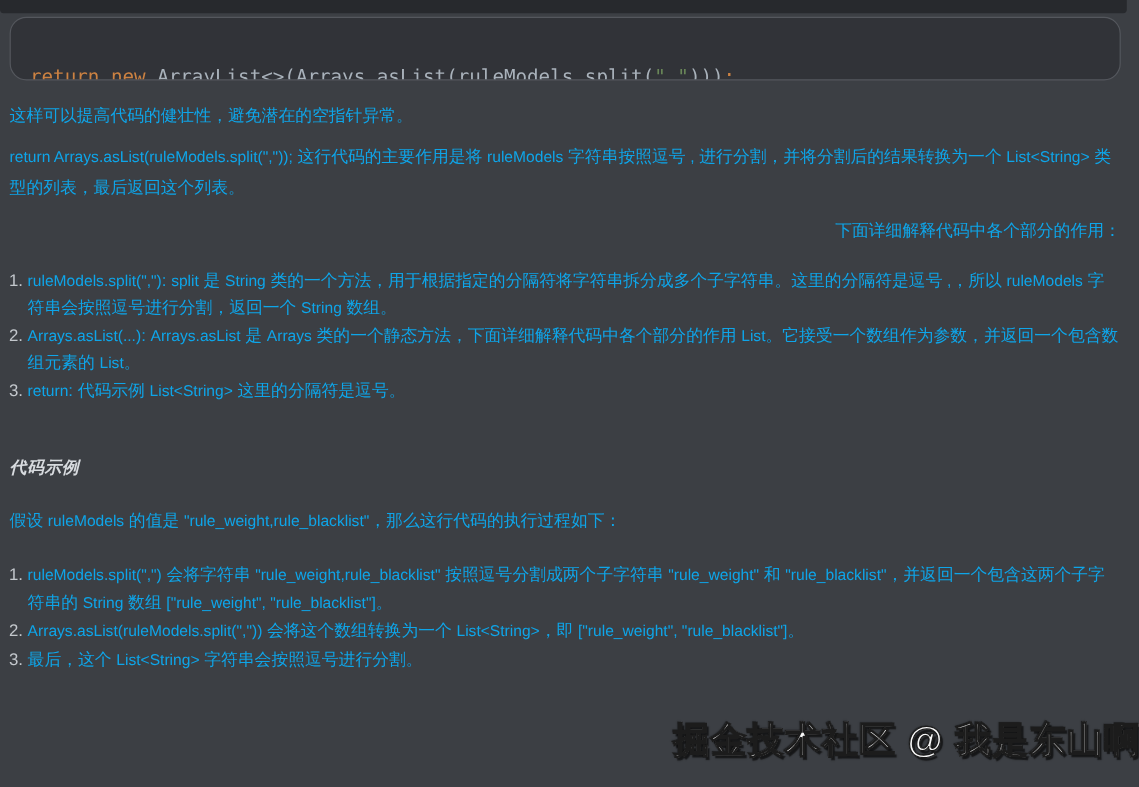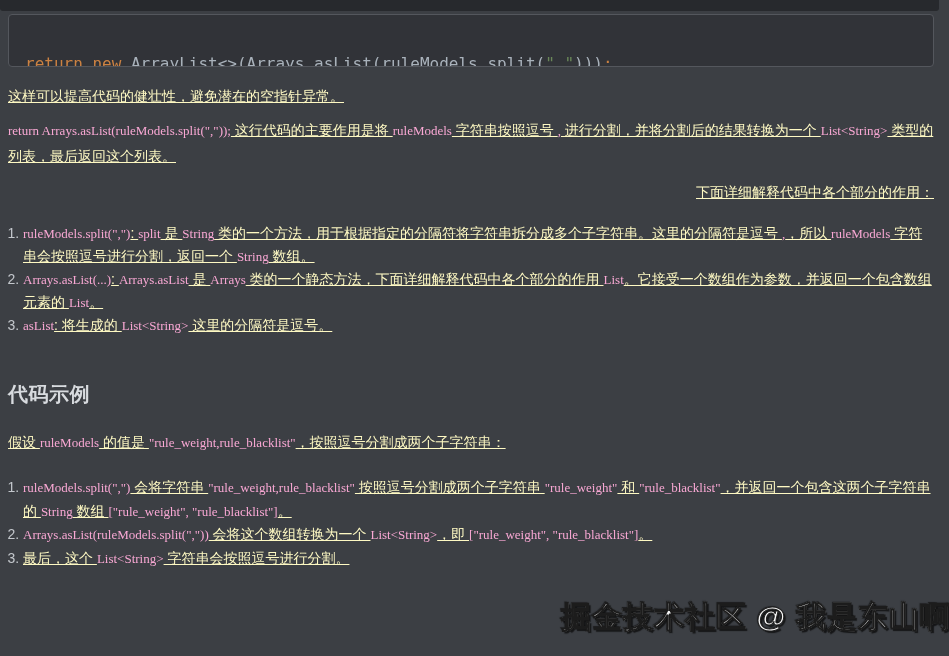--- a/index.html
+++ b/index.html
@@ -14,47 +14,47 @@
   .top-strip {
     height:11px; margin:0 10px 0 0;
     background:#27292d;
     border-radius:0 0 3px 3px;
   }
   .code-block {
     margin:3px 15px 0 8px;
     height:53px;
     background:#313338;
     border:1px solid #54575d;
-    border-radius:4px;
+    border-radius:14px;
     padding:1px 16px 0 16px;
     overflow:hidden;
     font-family:"DejaVu Sans Mono","Liberation Mono",monospace;
     font-size:16px;
     line-height:19px;
     white-space:pre;
   }
   .text-col { margin:0 15px 0 8px; }
   p { margin:0; }
   .para-robust { margin-top:19px; line-height:21px; }
   .para-explain { margin-top:11px; line-height:25.5px; }
   .para-lead { margin-top:13px; line-height:21px;text-align:right; }
   .list-explain { margin-top:19px; line-height:23px; padding-left:15px; }
   .list-example { margin-top:23px; line-height:22.5px; padding-left:15px; }
   ol li::marker, ul li::marker { color:#c3c7cc; }
   h3 {
-    font-size:20px; font-weight:700; color:#d8dbdf; letter-spacing:0.5px;
+    font-size:14px; font-weight:700; color:#d8dbdf; letter-spacing:0.5px;font-style:italic;
   }
   .h-example { margin-top:44px; }
   .h-advice { margin-top:48px; }
   .para-assume { margin-top:24px; line-height:21px; }
   
-  .sg-p { color:#fef9c3;text-decoration:underline; }
+  .sg-p { color:#0ea5e9; }
   .sg-c {
-    font-family:Liberation Serif, serif;
-    font-size:13px; color:#f9a8d4;
+    font-family:Liberation Sans, sans-serif;
+    font-size:13px; color:#0ea5e9;
   }
   .sg-k { color:#cc8242; }
   .sg-t { color:#a9b2bb; }
   .sg-s { color:#6a8759; }
   .sg-o { color:#cc8242; }
   .watermark {
     position:absolute;
     left:561px; top:597px;
     font-size:30px;
     font-weight:700;
@@ -79,26 +79,26 @@
 
   <p class="para-robust"><span class="sg-p">这样可以提高代码的健壮性，避免潜在的空指针异常。</span></p>
 
   <p class="para-explain"><span class="sg-c">return Arrays.asList(ruleModels.split(","));</span><span class="sg-p"> 这行代码的主要作用是将 </span><span class="sg-c">ruleModels</span><span class="sg-p"> 字符串按照逗号 </span><span class="sg-c">,</span><span class="sg-p"> 进行分割，并将分割后的结果转换为一个 </span><span class="sg-c">List&lt;String&gt;</span><span class="sg-p"> 类型的列表，最后返回这个列表。</span></p>
 
   <p class="para-lead"><span class="sg-p">下面详细解释代码中各个部分的作用：</span></p>
 
   <ol class="list-explain">
     <li><span class="sg-c">ruleModels.split(",")</span><span class="sg-p">: </span><span class="sg-c">split</span><span class="sg-p"> 是 </span><span class="sg-c">String</span><span class="sg-p"> 类的一个方法，用于根据指定的分隔符将字符串拆分成多个子字符串。这里的分隔符是逗号 </span><span class="sg-c">,</span><span class="sg-p">，所以 </span><span class="sg-c">ruleModels</span><span class="sg-p"> 字符串会按照逗号进行分割，返回一个 </span><span class="sg-c">String</span><span class="sg-p"> 数组。</span></li>
     <li><span class="sg-c">Arrays.asList(...)</span><span class="sg-p">: </span><span class="sg-c">Arrays.asList</span><span class="sg-p"> 是 </span><span class="sg-c">Arrays</span><span class="sg-p"> 类的一个静态方法，下面详细解释代码中各个部分的作用 </span><span class="sg-c">List</span><span class="sg-p">。它接受一个数组作为参数，并返回一个包含数组元素的 </span><span class="sg-c">List</span><span class="sg-p">。</span></li>
-    <li><span class="sg-c">asList</span><span class="sg-p">: 将生成的 </span><span class="sg-c">List&lt;String&gt;</span><span class="sg-p"> 这里的分隔符是逗号。</span></li>
+    <li><span class="sg-c">return</span><span class="sg-p">: 代码示例 </span><span class="sg-c">List&lt;String&gt;</span><span class="sg-p"> 这里的分隔符是逗号。</span></li>
   </ol>
 
   <h3 class="h-example">代码示例</h3>
 
-  <p class="para-assume"><span class="sg-p">假设 </span><span class="sg-c">ruleModels</span><span class="sg-p"> 的值是 </span><span class="sg-c">"rule_weight,rule_blacklist"</span><span class="sg-p">，按照逗号分割成两个子字符串：</span></p>
+  <p class="para-assume"><span class="sg-p">假设 </span><span class="sg-c">ruleModels</span><span class="sg-p"> 的值是 </span><span class="sg-c">"rule_weight,rule_blacklist"</span><span class="sg-p">，那么这行代码的执行过程如下：</span></p>
 
   <ol class="list-example">
     <li><span class="sg-c">ruleModels.split(",")</span><span class="sg-p"> 会将字符串 </span><span class="sg-c">"rule_weight,rule_blacklist"</span><span class="sg-p"> 按照逗号分割成两个子字符串 </span><span class="sg-c">"rule_weight"</span><span class="sg-p"> 和 </span><span class="sg-c">"rule_blacklist"</span><span class="sg-p">，并返回一个包含这两个子字符串的 </span><span class="sg-c">String</span><span class="sg-p"> 数组 </span><span class="sg-c">["rule_weight", "rule_blacklist"]</span><span class="sg-p">。</span></li>
     <li><span class="sg-c">Arrays.asList(ruleModels.split(","))</span><span class="sg-p"> 会将这个数组转换为一个 </span><span class="sg-c">List&lt;String&gt;</span><span class="sg-p">，即 </span><span class="sg-c">["rule_weight", "rule_blacklist"]</span><span class="sg-p">。</span></li>
     <li><span class="sg-p">最后，这个 </span><span class="sg-c">List&lt;String&gt;</span><span class="sg-p"> 字符串会按照逗号进行分割。</span></li>
   </ol>
 
 
 </div>
 

